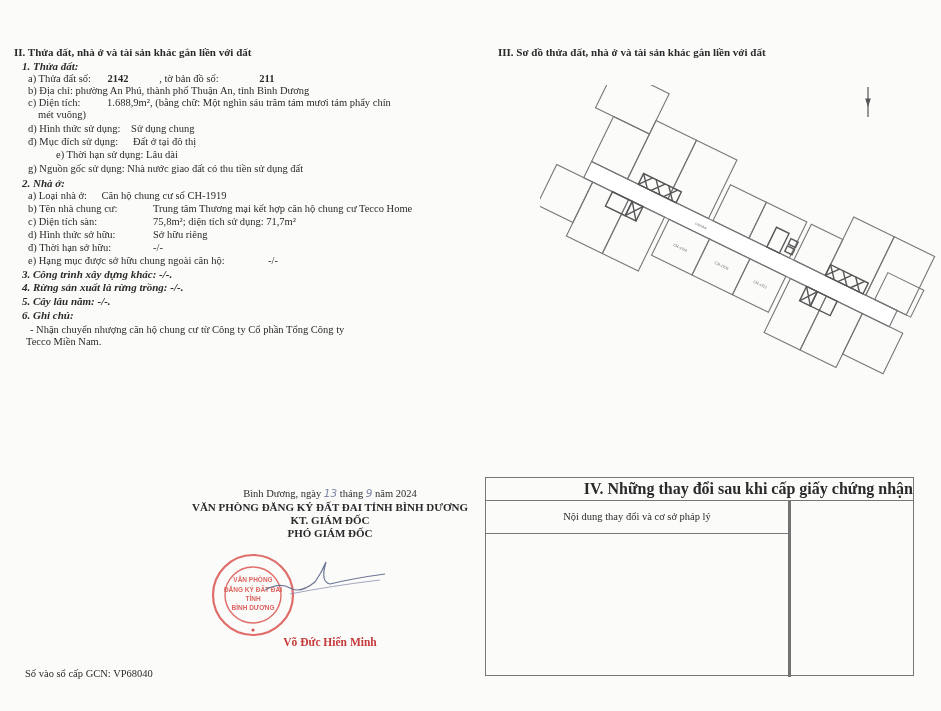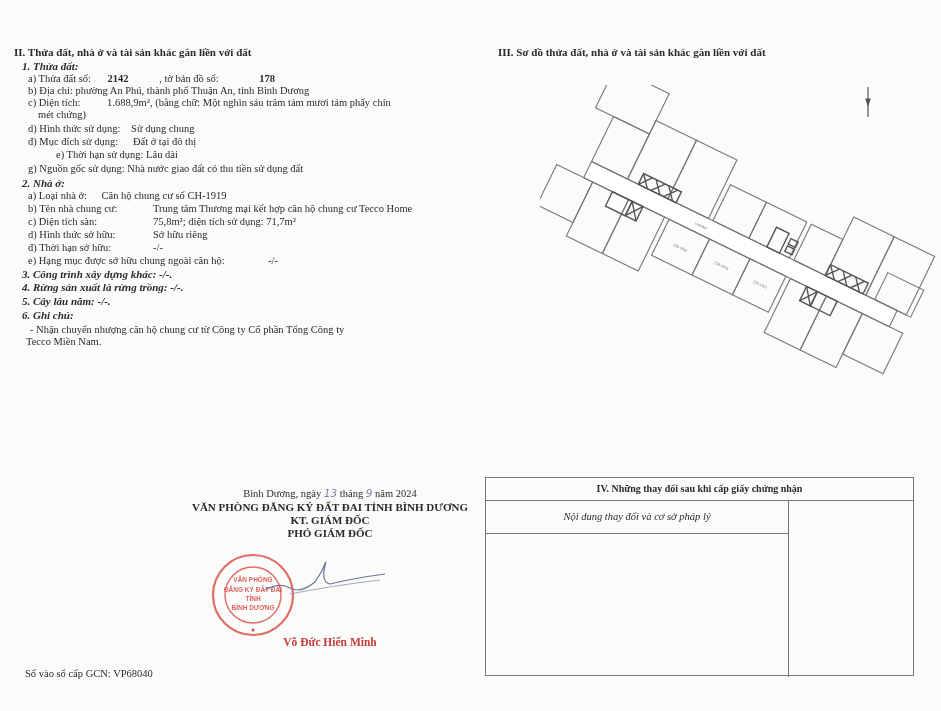--- a/index.html
+++ b/index.html
@@ -28,55 +28,55 @@
     .hand { color: #7d86a8; font-style: italic; font-family: "DejaVu Sans", sans-serif; }
     .signer { left: 180px; top: 636px; width: 300px; font-size: 11.5px; font-weight: bold; color: #c73a3a; }
 
     
     #changes {
       left: 485px; top: 477px; width: 429px; height: 199px;
       border: 1px solid #777; box-sizing: border-box;
     }
     #changes .hd {
       height: 22px; border-bottom: 1px solid #777;
-      font-weight: bold; font-size: 10px; text-align: center; line-height: 22px;
+      font-weight: bold; font-size: 16px; text-align: right; line-height: 22px;
     }
     #changes .cols { display: flex; height: 176px; }
-    #changes .c1 { width: 302px; border-right: 1px solid #737373; font-style: italic; }
+    #changes .c1 { width: 302px; border-right: 3px solid #737373; }
     #changes .c2 { flex: 1; }
     #changes .ch {
       height: 32px; border-bottom: 1px solid #777; font-size: 10.5px;
       text-align: center; display: flex; align-items: center; justify-content: center; line-height: 12px;
     }
     #changes .cell { height: 143px; }
 
     .gcn { left: 25px; top: 668px; font-size: 10.5px; }
   </style>
 </head>
 <body>
 
 <div class="abs sec-title" style="left:14px;top:46px;">II. Thửa đất, nhà ở và tài sản khác gắn liền với đất</div>
 
 <div class="abs sub-title" style="left:22px;top:60px;text-align:right;">1. Thửa đất:</div>
 
 <div class="abs line" style="left:28px;top:73px;">
   <span>a) Thửa đất số:</span>
   <span class="bold" style="margin-left:14px;">2142</span>
   <span style="margin-left:28px;">, tờ bản đồ số:</span>
-  <span class="bold" style="margin-left:38px;">178</span>
+  <span class="bold" style="margin-left:38px;">211</span>
 </div>
 <div class="abs line" style="left:28px;top:85px;">
   <span>b) Địa chỉ:</span>
   <span>phường An Phú, thành phố Thuận An, tỉnh Bình Dương</span>
 </div>
 <div class="abs line" style="left:28px;top:97px;">
   <span>c) Diện tích:</span>
   <span style="margin-left:24px;">1.688,9m², (bằng chữ: Một nghìn sáu trăm tám mươi tám phẩy chín</span>
 </div>
-<div class="abs line" style="left:38px;top:109px;">mét chứng)</div>
+<div class="abs line" style="left:38px;top:109px;">mét vuông)</div>
 <div class="abs line" style="left:28px;top:123px;">
   <span>d) Hình thức sử dụng:</span>
   <span style="margin-left:8px;">Sử dụng chung</span>
 </div>
 <div class="abs line" style="left:28px;top:136px;">
   <span>đ) Mục đích sử dụng:</span>
   <span style="margin-left:12px;">Đất ở tại đô thị</span>
 </div>
 <div class="abs line" style="left:28px;top:149px;margin-left:28px;">
   <span>e) Thời hạn sử dụng:</span>

